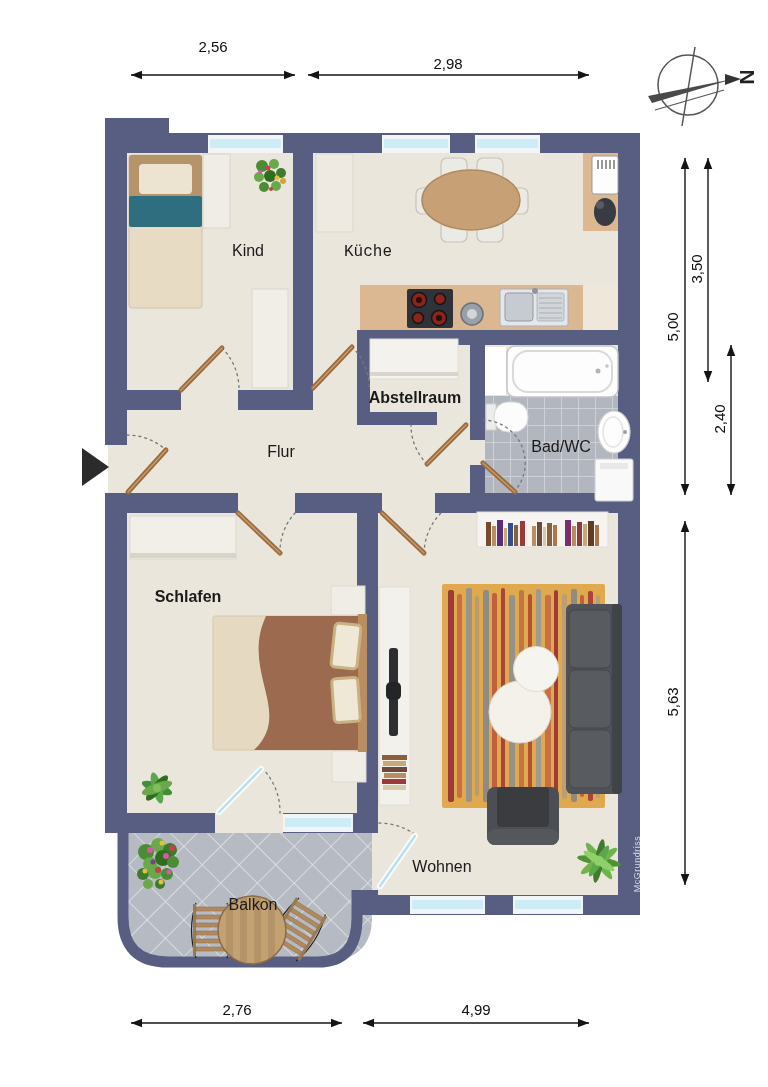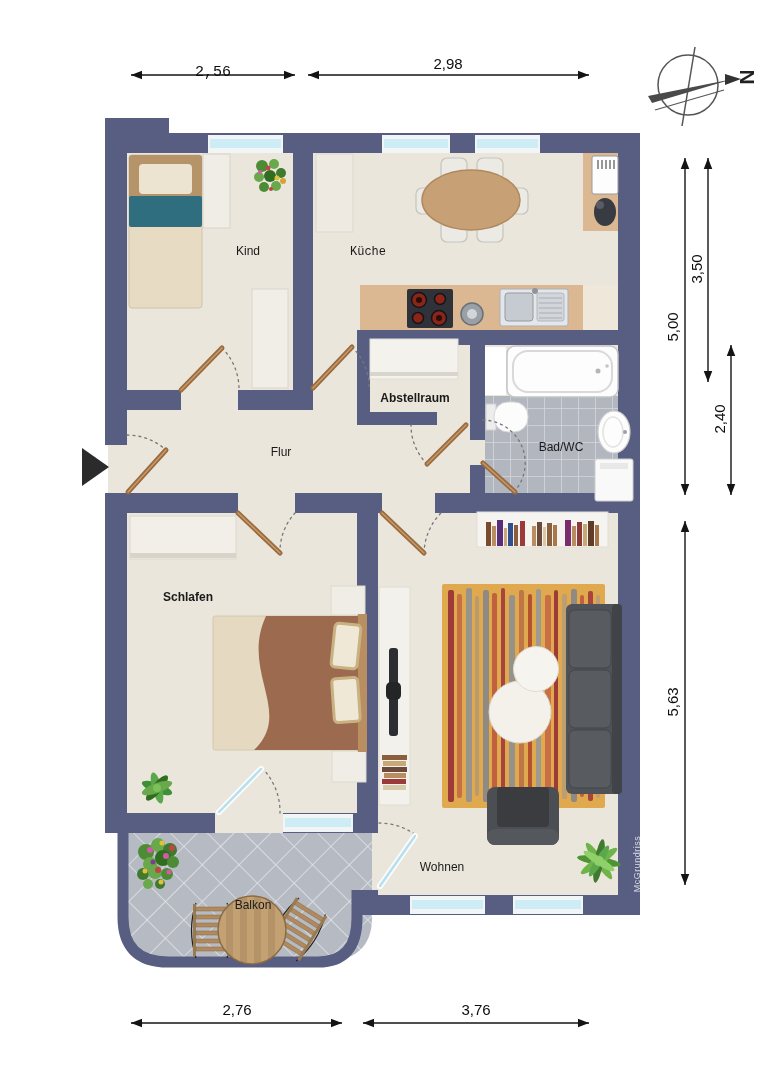--- a/index.html
+++ b/index.html
@@ -1,19 +1,19 @@
 <!DOCTYPE html>
 <html><head>
 <meta charset="utf-8">
 <style>
   html,body{margin:0;padding:0;background:#fff;}
   #canvas{position:relative;width:768px;height:1087px;background:#ffffff;
           font-family:"Liberation Sans",sans-serif;overflow:hidden;}
   #plan-svg{position:absolute;left:0;top:0;}
-  .lbl{position:absolute;transform:translate(-50%,-50%);font-size:12px;color:#1a1a1a;white-space:nowrap;}
+  .lbl{position:absolute;transform:translate(-50%,-50%);font-size:16px;color:#1a1a1a;white-space:nowrap;}
   .dim{position:absolute;transform:translate(-50%,-50%);font-size:15px;color:#0d0d0d;white-space:nowrap;}
   .dim.v{transform:translate(-50%,-50%) rotate(-90deg);}
   .north{position:absolute;transform:translate(-50%,-50%) rotate(90deg);font-size:21px;font-weight:bold;color:#222;}
   .wm{position:absolute;transform:translate(-50%,-50%) rotate(-90deg);font-size:9px;color:#d6d8e2;letter-spacing:.5px;}
 </style>
 </head>
 <body>
 
 <div id="canvas">
 
@@ -458,25 +458,25 @@
 
 <div class="lbl" style="left:248px;top:251px;">Kind</div>
 <div class="lbl" style="left:368px;top:252px;font-family:Liberation Mono, monospace;">Küche</div>
 <div class="lbl" style="left:415px;top:398px;font-weight:bold;">Abstellraum</div>
 <div class="lbl" style="left:281px;top:452px;text-align:right;">Flur</div>
 <div class="lbl" style="left:561px;top:447px;">Bad/WC</div>
 <div class="lbl" style="left:188px;top:597px;font-weight:bold;">Schlafen</div>
 <div class="lbl" style="left:442px;top:867px;">Wohnen</div>
 <div class="lbl" style="left:253px;top:869px;margin-top:36px;">Balkon</div>
 
-<div class="dim" style="left:213px;top:72px;font-family:Liberation Mono, monospace;">2,56</div>
+<div class="dim" style="left:213px;top:46px;">2,56</div>
 <div class="dim" style="left:448px;top:63px;">2,98</div>
 <div class="dim v" style="left:672px;top:327px;">5,00</div>
 <div class="dim v" style="left:696px;top:269px;">3,50</div>
 <div class="dim v" style="left:719px;top:419px;">2,40</div>
 <div class="dim v" style="left:672px;top:702px;">5,63</div>
 <div class="dim" style="left:237px;top:1009px;">2,76</div>
-<div class="dim" style="left:476px;top:1009px;">3,76</div>
+<div class="dim" style="left:476px;top:1009px;">4,99</div>
 
 <div class="north" style="left:747px;top:77px;">N</div>
 <div class="wm" style="left:637px;top:864px;">McGrundriss</div>
 
 </div>
 
 </body></html>

